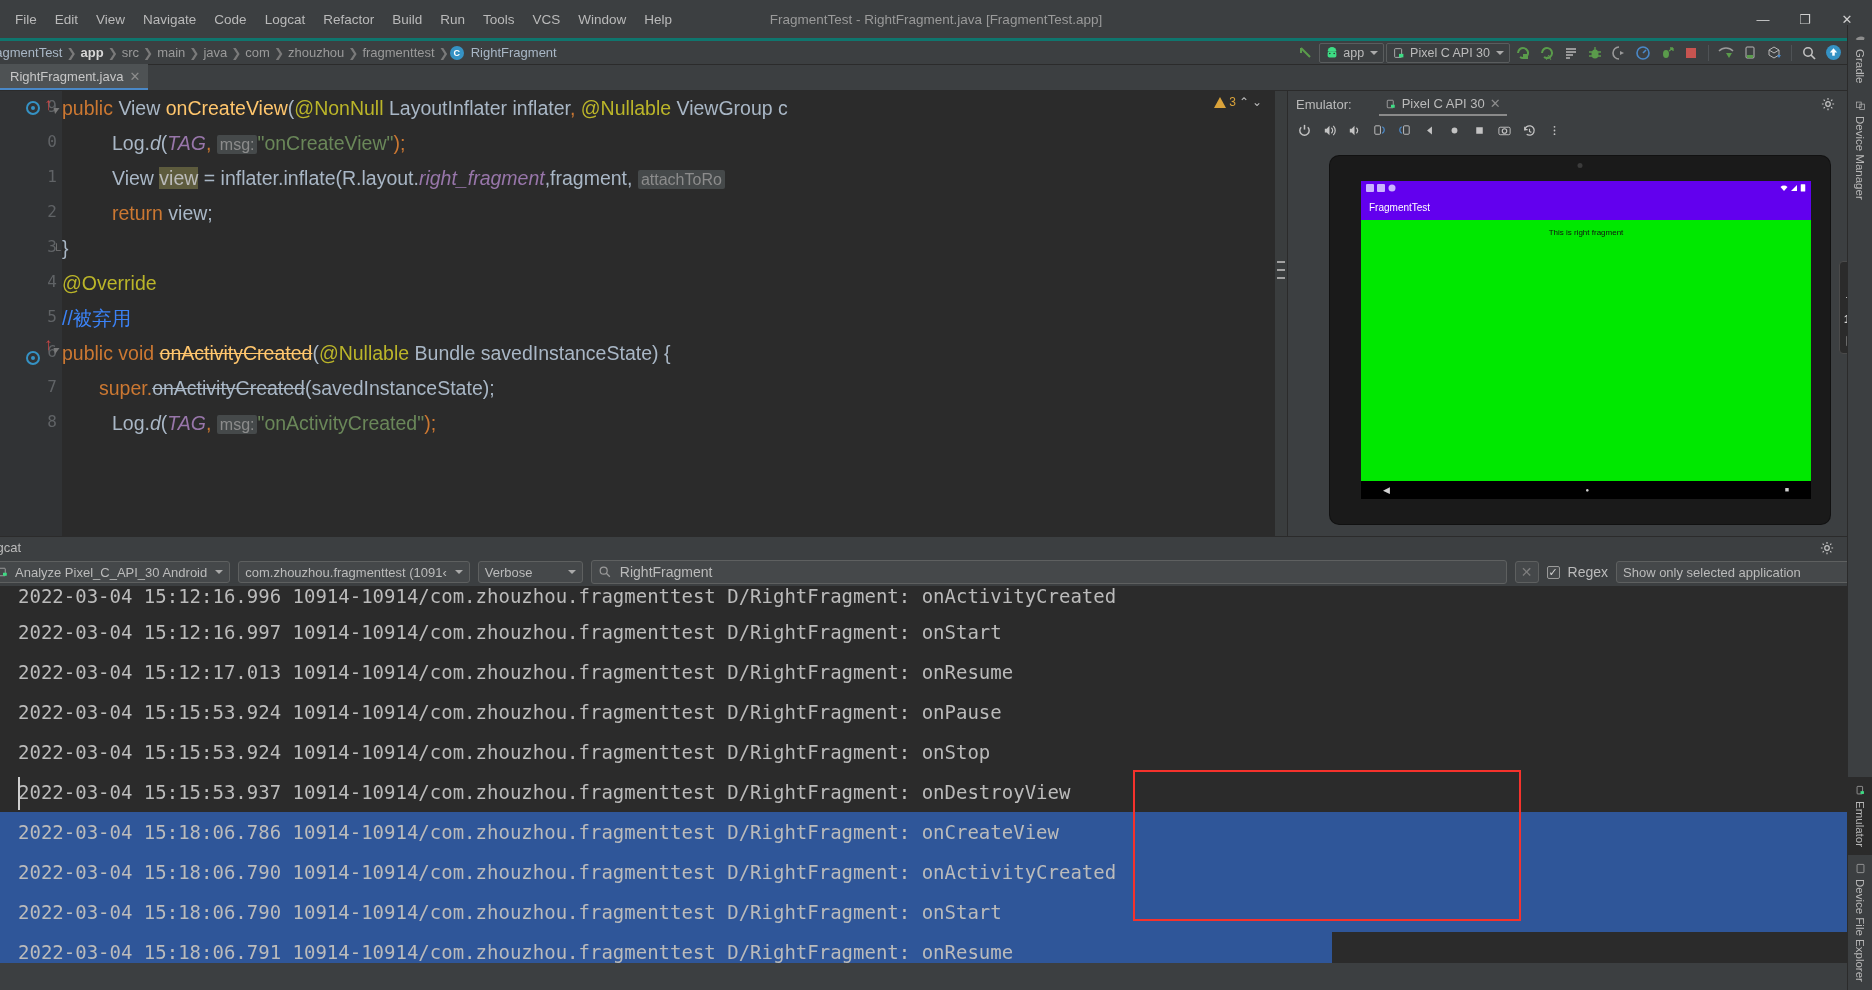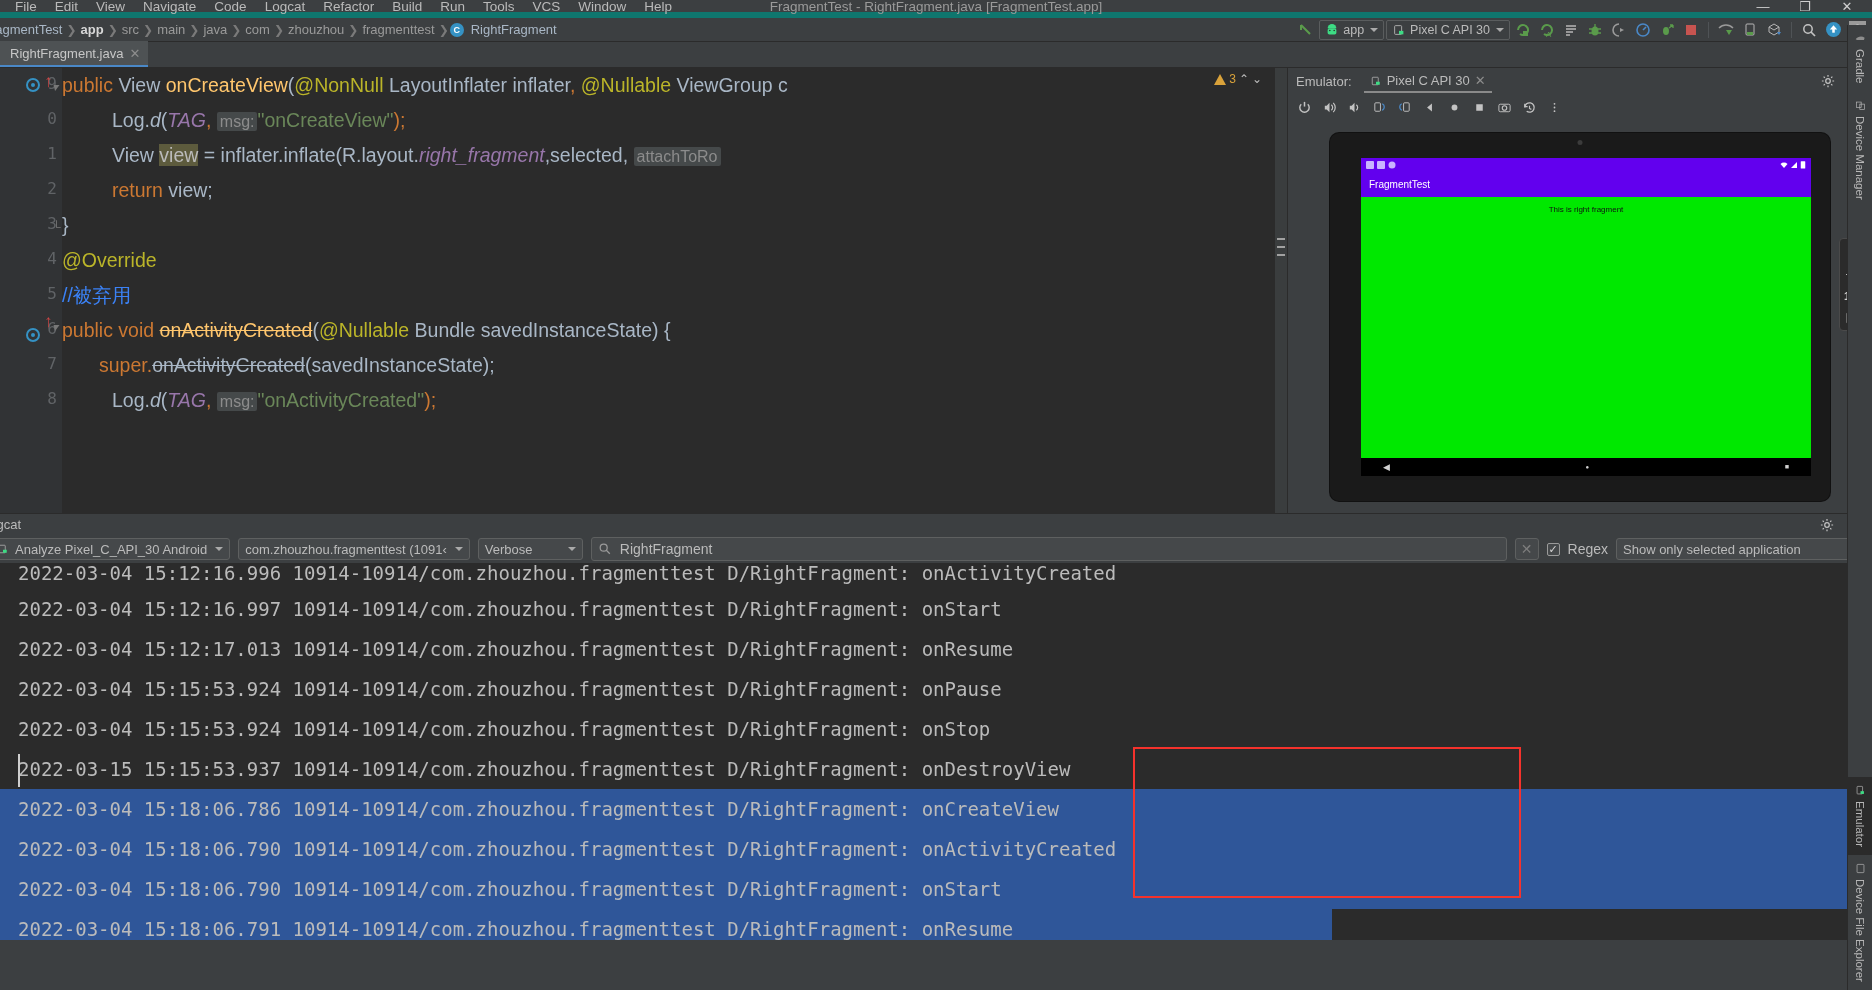--- a/index.html
+++ b/index.html
@@ -1,21 +1,21 @@
 <!DOCTYPE html>
 <html><head>
 <meta charset="utf-8">
 <style>
   * { box-sizing: border-box; margin:0; padding:0; }
   html,body { width:1872px; height:990px; overflow:hidden; background:#3c3f41; }
   body { font-family:"Liberation Sans", sans-serif; font-size:14px; color:#bbbbbb; }
 
   
-  .titlebar { height:18px; background:#3c3f41; display:flex; align-items:center;
-              border-bottom:6px solid #0f766e; position:relative; }
+  .titlebar { height:41px; background:#3c3f41; display:flex; align-items:center;
+              border-bottom:3px solid #0f766e; position:relative; }
   .menu { display:flex; align-items:center; padding-left:6px; gap:0px; }
   .menu-item { padding:2px 9px; font-size:13.5px; color:#bababa; white-space:nowrap; }
   .win-title { position:absolute; left:0; right:0; text-align:center; font-size:13.5px;
                color:#9a9a9a; pointer-events:none; }
   .win-btns { margin-left:auto; display:flex; align-items:center; padding-right:4px; z-index:2; }
   .win-btn { width:42px; height:25px; display:flex; align-items:center; justify-content:center;
              color:#cfcfcf; font-size:13px; }
 
   
   .navbar { height:24px; background:#3c3f41; display:flex; align-items:center;
@@ -77,21 +77,21 @@
   .warnbox { position:absolute; right:25px; top:4px; display:flex; align-items:center; gap:3px;
              font-size:12px; color:#bbb; }
   .tri { width:0;height:0;border-left:6px solid transparent;border-right:6px solid transparent;
          border-bottom:11px solid #d9a23a; }
   .markerbar { position:absolute; right:0; top:0; bottom:0; width:12px; background:#3a3d3e; }
   .mk { position:absolute; right:2px; width:8px; height:2px; background:#a1a1a1; }
 
   
   .emuwin { width:585px; background:#3c3f41; border-left:1px solid #2b2b2b; display:flex;
             flex-direction:column; }
-  .emuhdr { height:26px; display:flex; align-items:center; padding-left:8px; gap:12px;
+  .emuhdr { height:26px; display:flex; align-items:center; padding-left:8px; gap:27px;
             font-size:13px; }
   .emutab { display:flex; align-items:center; gap:5px; padding:4px 6px 3px;
             border-bottom:2px solid #8a8a8a; }
   .emuhdr-right { margin-left:auto; display:flex; align-items:center; gap:2px; padding-right:6px; }
   .emutoolbar { height:26px; display:flex; align-items:center; gap:1px; padding-left:4px; }
   .etbtn { width:24px;height:22px;display:flex;align-items:center;justify-content:center;color:#c3c3c3;}
   .emustage { flex:1; background:#3c3f41; position:relative; display:flex;
               align-items:center; justify-content:center; }
   .device { width:500px; height:368px; background:#1a1a1a; border-radius:9px; position:relative;
             box-shadow:0 0 0 1px #111; }
@@ -344,21 +344,21 @@
       <span class="gmark" style="top:10px;left:52px"><i class="fold">▾</i></span>
       <span class="gmark" style="top:150px;left:52px"><i class="fold">└</i></span>
       <span class="gmark" style="top:250px;left:52px"><i class="fold">▾</i></span>
     </div>
 
     <div class="code">
       <div class="codeline" style="top:0px;left:0"><span class="k">public </span><span class="ty">View </span><span class="fn">onCreateView</span><span class="pl">(</span><span class="an">@NonNull</span><span class="pl"> LayoutInflater inflater</span><span class="pm">, </span><span class="an">@Nullable</span><span class="pl"> ViewGroup c</span></div>
 
       <div class="codeline" style="top:35px;left:50px"><span class="pl">Log.</span><span class="ty" style="font-style:italic">d</span><span class="pl">(</span><span class="it">TAG</span><span class="pm">, </span><span class="hintbg">msg:</span><span class="st">"onCreateView"</span><span class="pm">);</span></div>
 
-      <div class="codeline" style="top:70px;left:50px"><span class="ty">View </span><span class="idhl">view</span><span class="pl"> = inflater.inflate(R.layout.</span><span class="it">right_fragment</span><span class="pl">,selected, </span><span class="hintbg">attachToRo</span></div>
+      <div class="codeline" style="top:70px;left:50px"><span class="ty">View </span><span class="idhl">view</span><span class="pl"> = inflater.inflate(R.layout.</span><span class="it">right_fragment</span><span class="pl">,fragment, </span><span class="hintbg">attachToRo</span></div>
 
       <div class="codeline" style="top:105px;left:50px"><span class="k">return </span><span class="pl">view;</span></div>
 
       <div class="codeline" style="top:140px;left:0px"><span class="pl">}</span></div>
 
       <div class="codeline" style="top:175px;left:0px"><span class="an">@Override</span></div>
 
       <div class="codeline" style="top:210px;left:0px"><span class="cm">//被弃用</span></div>
 
       <div class="codeline" style="top:245px;left:0px"><span class="k">public void </span><span class="fn strike">onActivityCreated</span><span class="pl">(</span><span class="an">@Nullable</span><span class="pl"> Bundle savedInstanceState) {</span></div>
@@ -587,21 +587,21 @@
       <i class="caret" style="margin-left:auto"></i>
     </div>
   </div>
 
   <div class="loglist">
     <div class="logline" style="height:26px;line-height:20px;overflow:hidden">2022-03-04 15:12:16.996 10914-10914/com.zhouzhou.fragmenttest D/RightFragment: onActivityCreated</div>
     <div class="logline">2022-03-04 15:12:16.997 10914-10914/com.zhouzhou.fragmenttest D/RightFragment: onStart</div>
     <div class="logline">2022-03-04 15:12:17.013 10914-10914/com.zhouzhou.fragmenttest D/RightFragment: onResume</div>
     <div class="logline">2022-03-04 15:15:53.924 10914-10914/com.zhouzhou.fragmenttest D/RightFragment: onPause</div>
     <div class="logline">2022-03-04 15:15:53.924 10914-10914/com.zhouzhou.fragmenttest D/RightFragment: onStop</div>
-    <div class="logline">2022-03-15 15:15:53.937 10914-10914/com.zhouzhou.fragmenttest D/RightFragment: onDestroyView</div>
+    <div class="logline">2022-03-04 15:15:53.937 10914-10914/com.zhouzhou.fragmenttest D/RightFragment: onDestroyView</div>
     <div class="logline sel2">2022-03-04 15:18:06.786 10914-10914/com.zhouzhou.fragmenttest D/RightFragment: onCreateView</div>
     <div class="logline sel2">2022-03-04 15:18:06.790 10914-10914/com.zhouzhou.fragmenttest D/RightFragment: onActivityCreated</div>
     <div class="logline sel2">2022-03-04 15:18:06.790 10914-10914/com.zhouzhou.fragmenttest D/RightFragment: onStart</div>
     <div class="logline sel2">2022-03-04 15:18:06.791 10914-10914/com.zhouzhou.fragmenttest D/RightFragment: onResume</div>
     <i class="caretbar" style="top:191px"></i>
     <i class="dark-patch" style="left:1332px;top:346px;width:518px;height:34px"></i>
     <i class="redbox" style="left:1133px;top:184px;width:388px;height:151px;border-color:#f5322c"></i>
     <div class="scroll-v">
       <i class="scroll-thumb" style="top:214px;height:150px"></i>
     </div>

